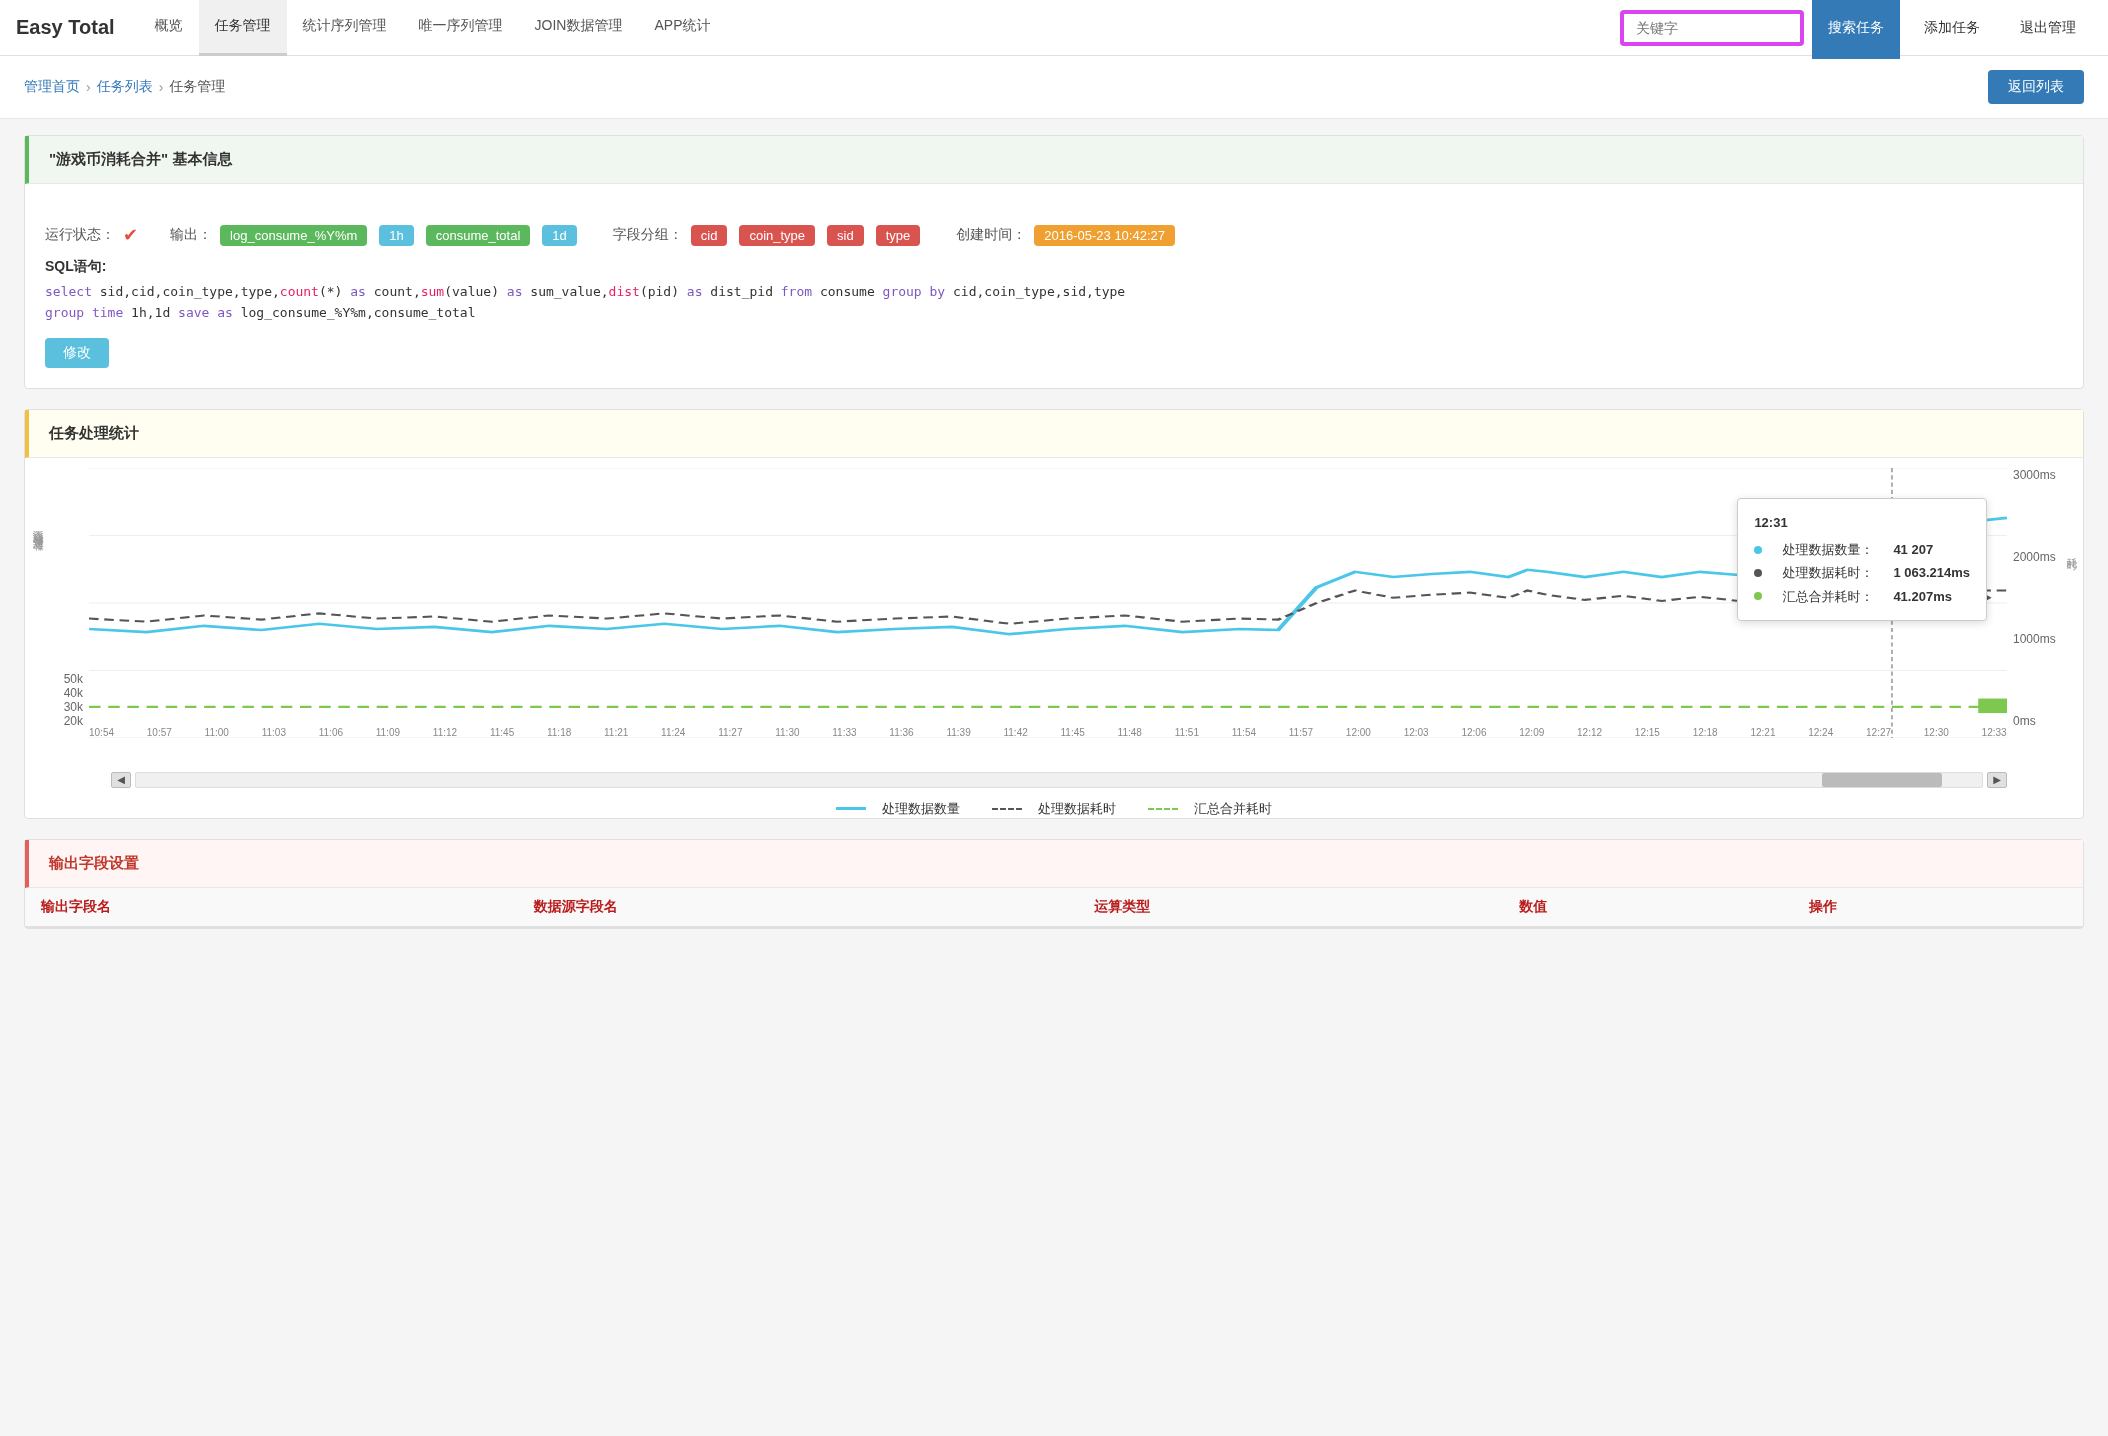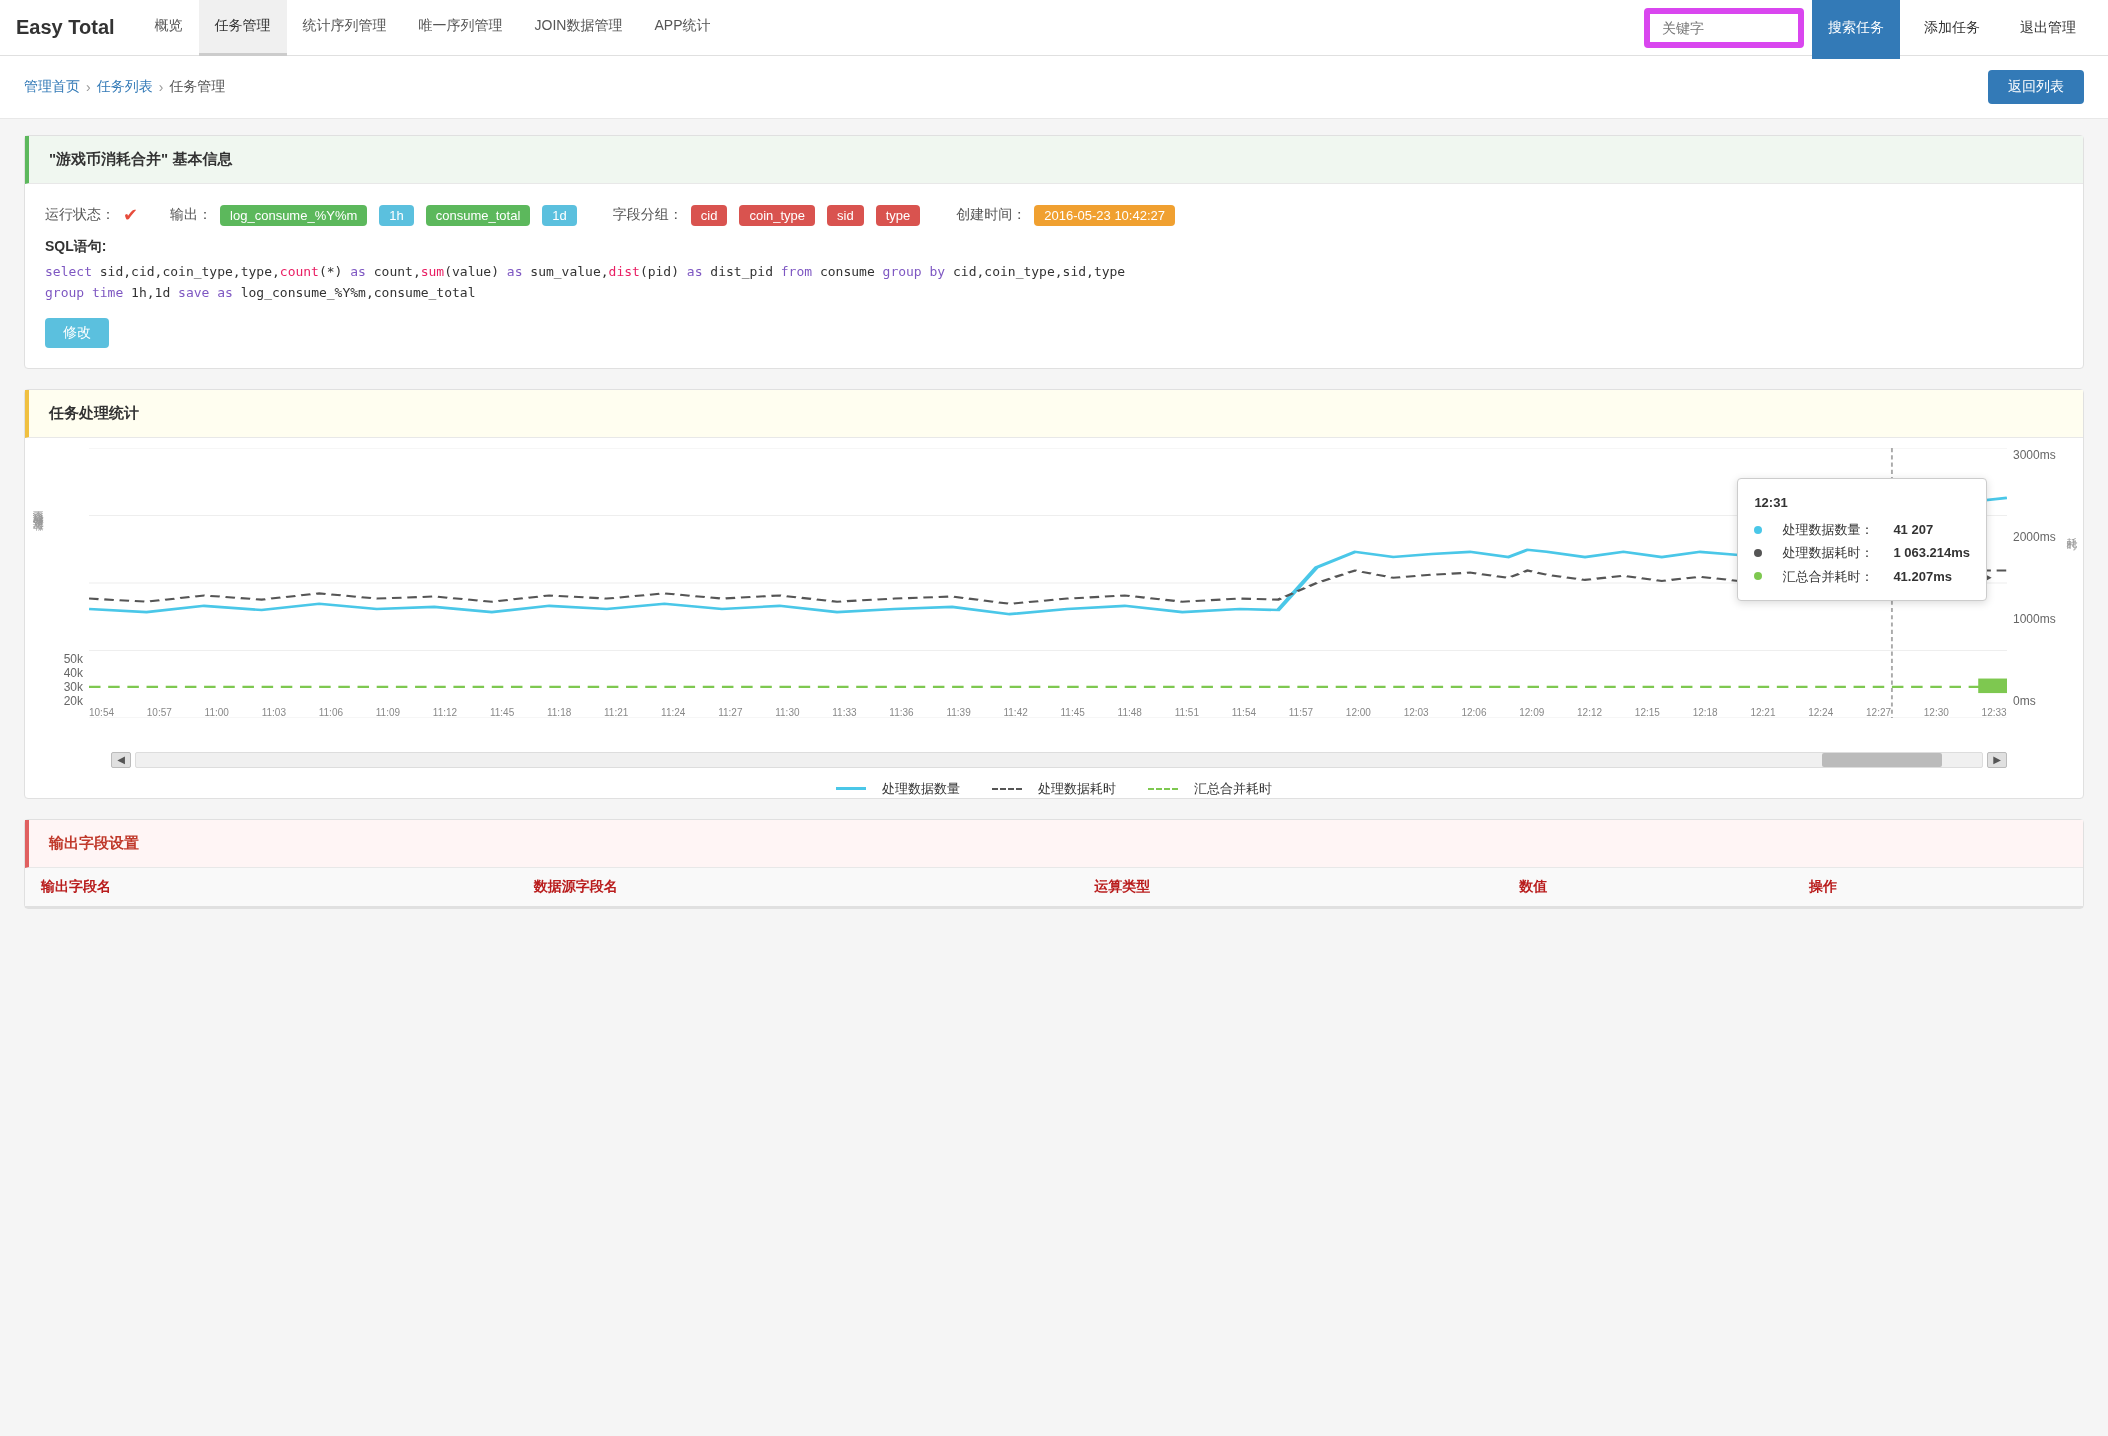--- a/index.html
+++ b/index.html
@@ -40,25 +40,25 @@
       background: #f0f0f0;
       border-bottom: 3px solid #ccc;
     }
     .navbar-search {
       display: flex;
       align-items: center;
       margin-left: auto;
       gap: 8px;
     }
     .search-input {
-      border: 6px solid #d946ef;
+      border: 4px solid #d946ef;
       border-radius: 4px;
       padding: 6px 12px;
       font-size: 14px;
-      width: 160px;
+      width: 184px;
       outline: none;
     }
     .btn-search {
       background: #337ab7;
       color: #fff;
       border: none;
       padding: 22px 16px;
       border-radius: 0;
       cursor: pointer;
       font-size: 14px;
@@ -139,20 +139,21 @@
       display: flex;
       align-items: center;
       gap: 32px;
       flex-wrap: wrap;
       margin-bottom: 12px;
     }
     .info-item {
       display: flex;
       align-items: center;
       gap: 8px;
+      margin-top: 20px;
     }
     .info-label { color: #555; font-size: 14px; }
     .check-icon { color: #e74c3c; font-size: 18px; }
 
     
     .tag {
       display: inline-block;
       padding: 3px 10px;
       border-radius: 4px;
       font-size: 13px;

